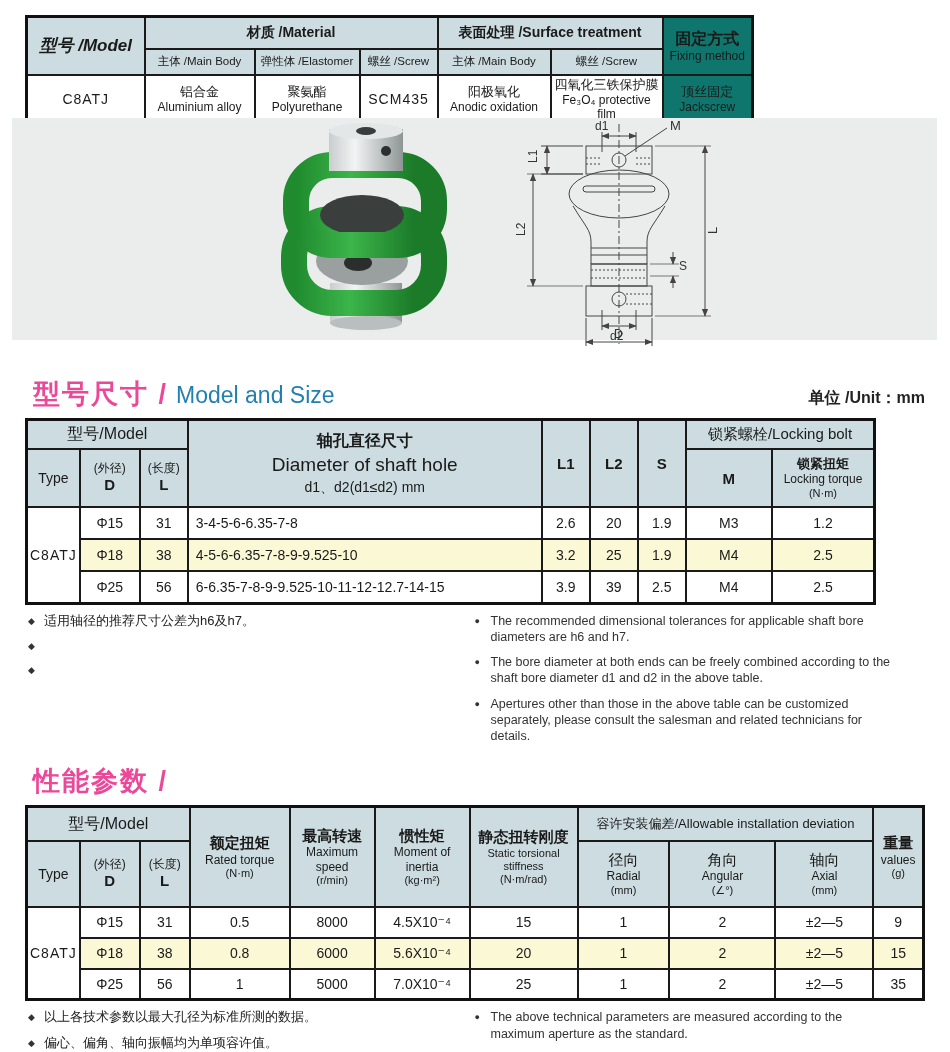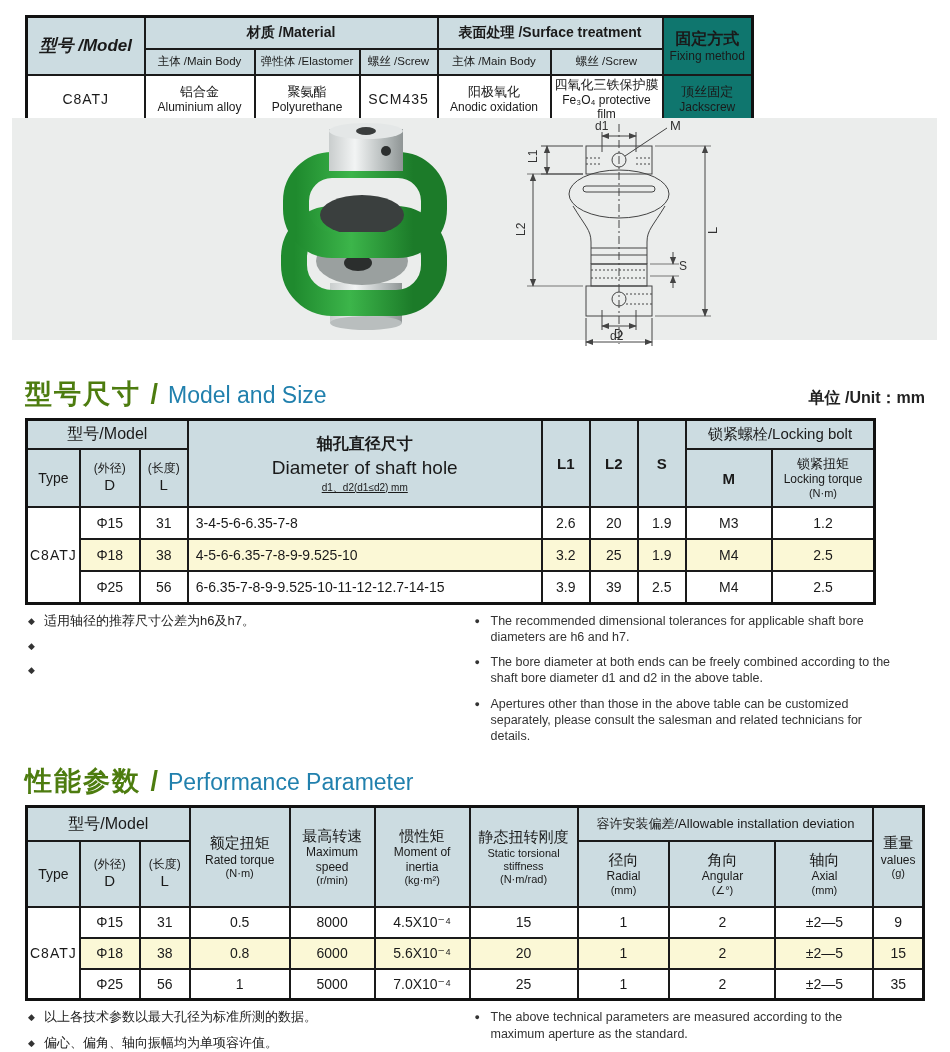--- a/index.html
+++ b/index.html
@@ -12,31 +12,31 @@
   .yellow{background:#fbf8d6;}
   .zh-big{font-size:17px;font-weight:bold;margin-top:31px;}
   .zh-med{font-size:14px;font-weight:bold;}
   .en-sub{font-size:11.5px;font-weight:normal;}
   .slant{font-style:italic;}
   .cell-zh{display:block;font-size:13px;line-height:1.25;}
   .cell-en{display:block;font-size:12px;line-height:1.2;}
   .model-cell{font-size:14px;letter-spacing:1px;}
   .band{position:absolute;left:12px;right:13px;top:118px;height:222px;background:#ebedec;}
   .section-title{display:flex;align-items:baseline;margin:0 0 6px 0;}
-  .title-zh{font-size:27px;font-weight:bold;color:#4d7c0f;letter-spacing:2px;}
+  .title-zh{font-size:27px;font-weight:bold;color:#ec4899;letter-spacing:2px;margin-left:8px;}
   .title-en{font-size:23px;color:#2180ad;margin-left:8px;}
   .unit{margin-left:auto;font-size:16px;color:#222;font-weight:bold;}
   .hole-cell{text-align:left;padding-left:7px;font-size:14px;}
   .num{font-size:14px;}
-  .hdr3 .l1{display:block;font-size:15px;font-weight:normal;line-height:1.25;}
+  .hdr3 .l1{display:block;font-size:15px;font-weight:bold;line-height:1.25;}
   .hdr3 .l2{display:block;font-size:12px;line-height:1.2;}
   .hdr3 .l3{display:block;font-size:11px;line-height:1.2;}
   .big-hdr .l1{display:block;font-size:16px;font-weight:bold;line-height:1.4;}
   .big-hdr .l2{display:block;font-size:19px;line-height:1.35;}
-  .big-hdr .l3{display:block;font-size:10px;line-height:1.35;text-decoration:underline;}
+  .big-hdr .l3{display:block;font-size:14px;line-height:1.35;}
   .notes{display:flex;gap:24px;margin:8px 28px 0 28px;}
   .notes .col{flex:1;}
   .note-li{display:flex;font-size:13px;line-height:1.3;margin-bottom:9px;color:#222;}
   .note-li .mark{width:16px;flex:none;font-size:9px;padding-top:3px;color:#333;}
   .note-li.en{font-size:12.5px;color:#333;}
   .content{position:relative;padding:15px 25px 0 25px;}
   .letter{font-size:15px;font-weight:bold;}
   svg text{font-family:"Liberation Sans","DejaVu Sans",sans-serif;}
 </style>
 </head>
@@ -310,21 +310,20 @@
           </div>
         <div class="note-li en">
             <span class="mark">●</span>
             <span>Apertures other than those in the above table can be customized separately, please consult the salesman and related technicians for details.</span>
           </div>
       </div>
     </div>
 
     <div class="section-title" style="margin-top:10px">
       <span class="title-zh">性能参数 /</span>
-      <span class="title-en">Performance Parameter</span>
     </div>
 
     <table class="tbl">
       <colgroup>
           <col style="width:53px">
           <col style="width:60px">
           <col style="width:50px">
           <col style="width:100px">
           <col style="width:85px">
           <col style="width:95px">

